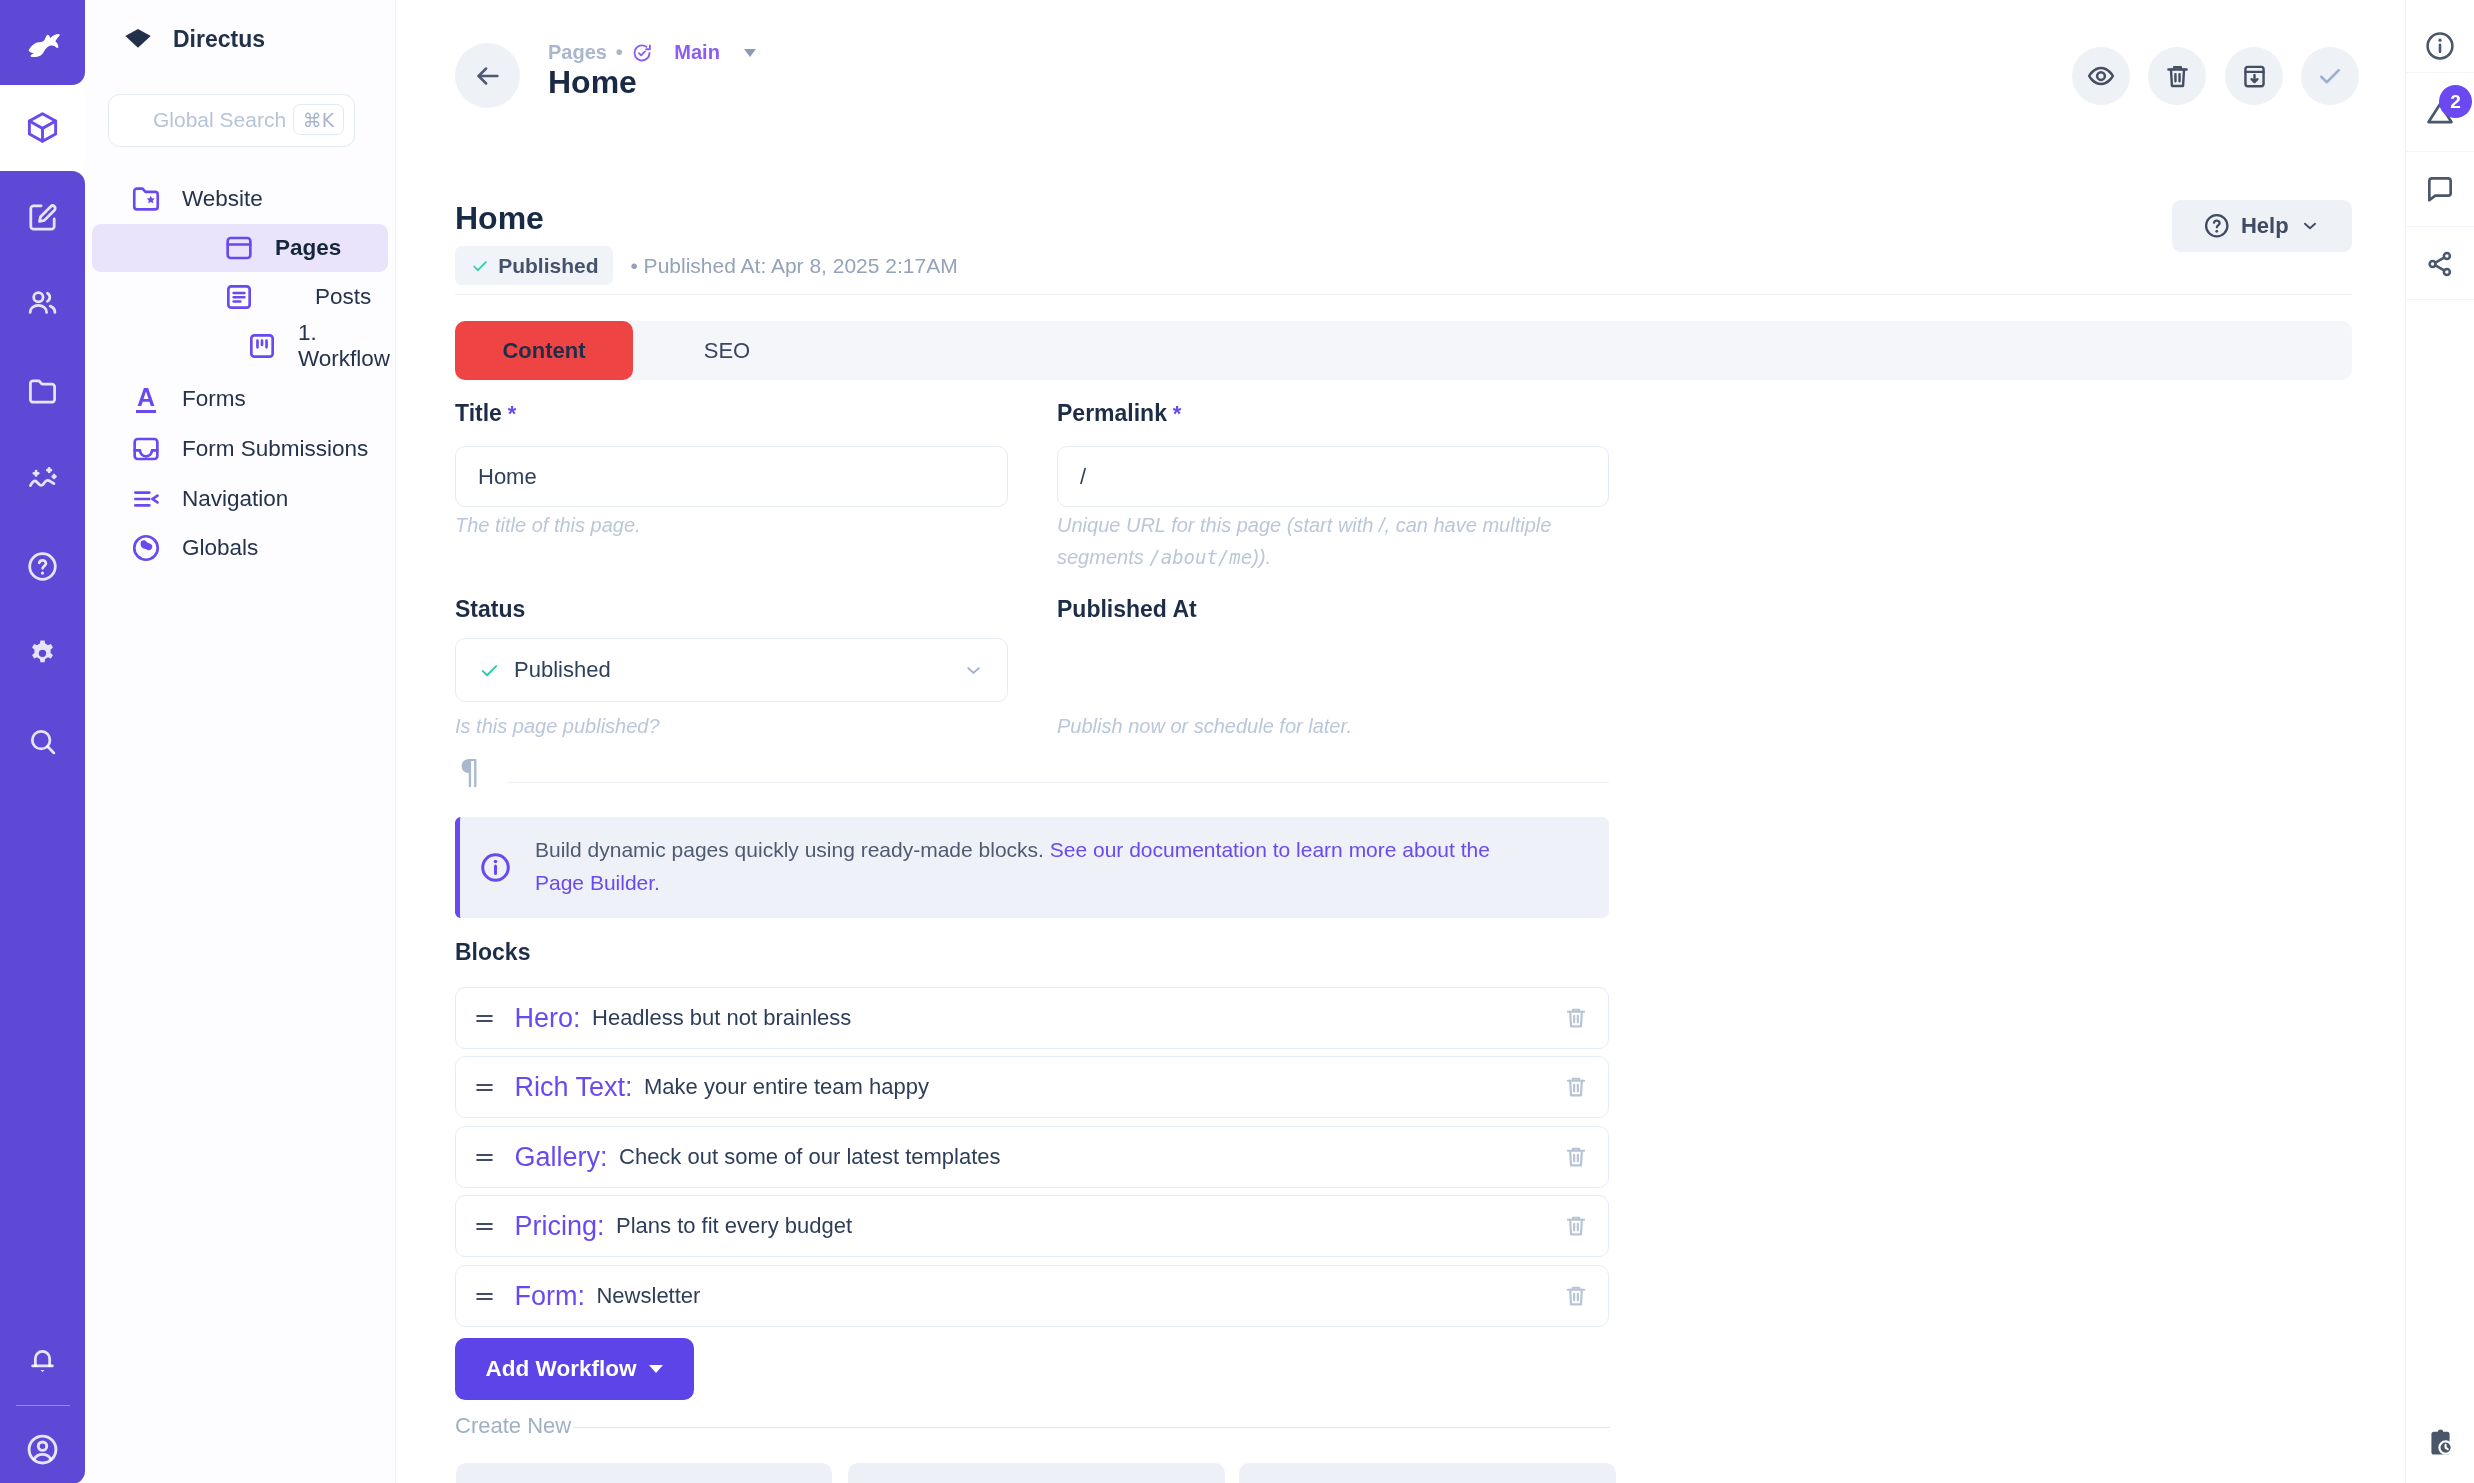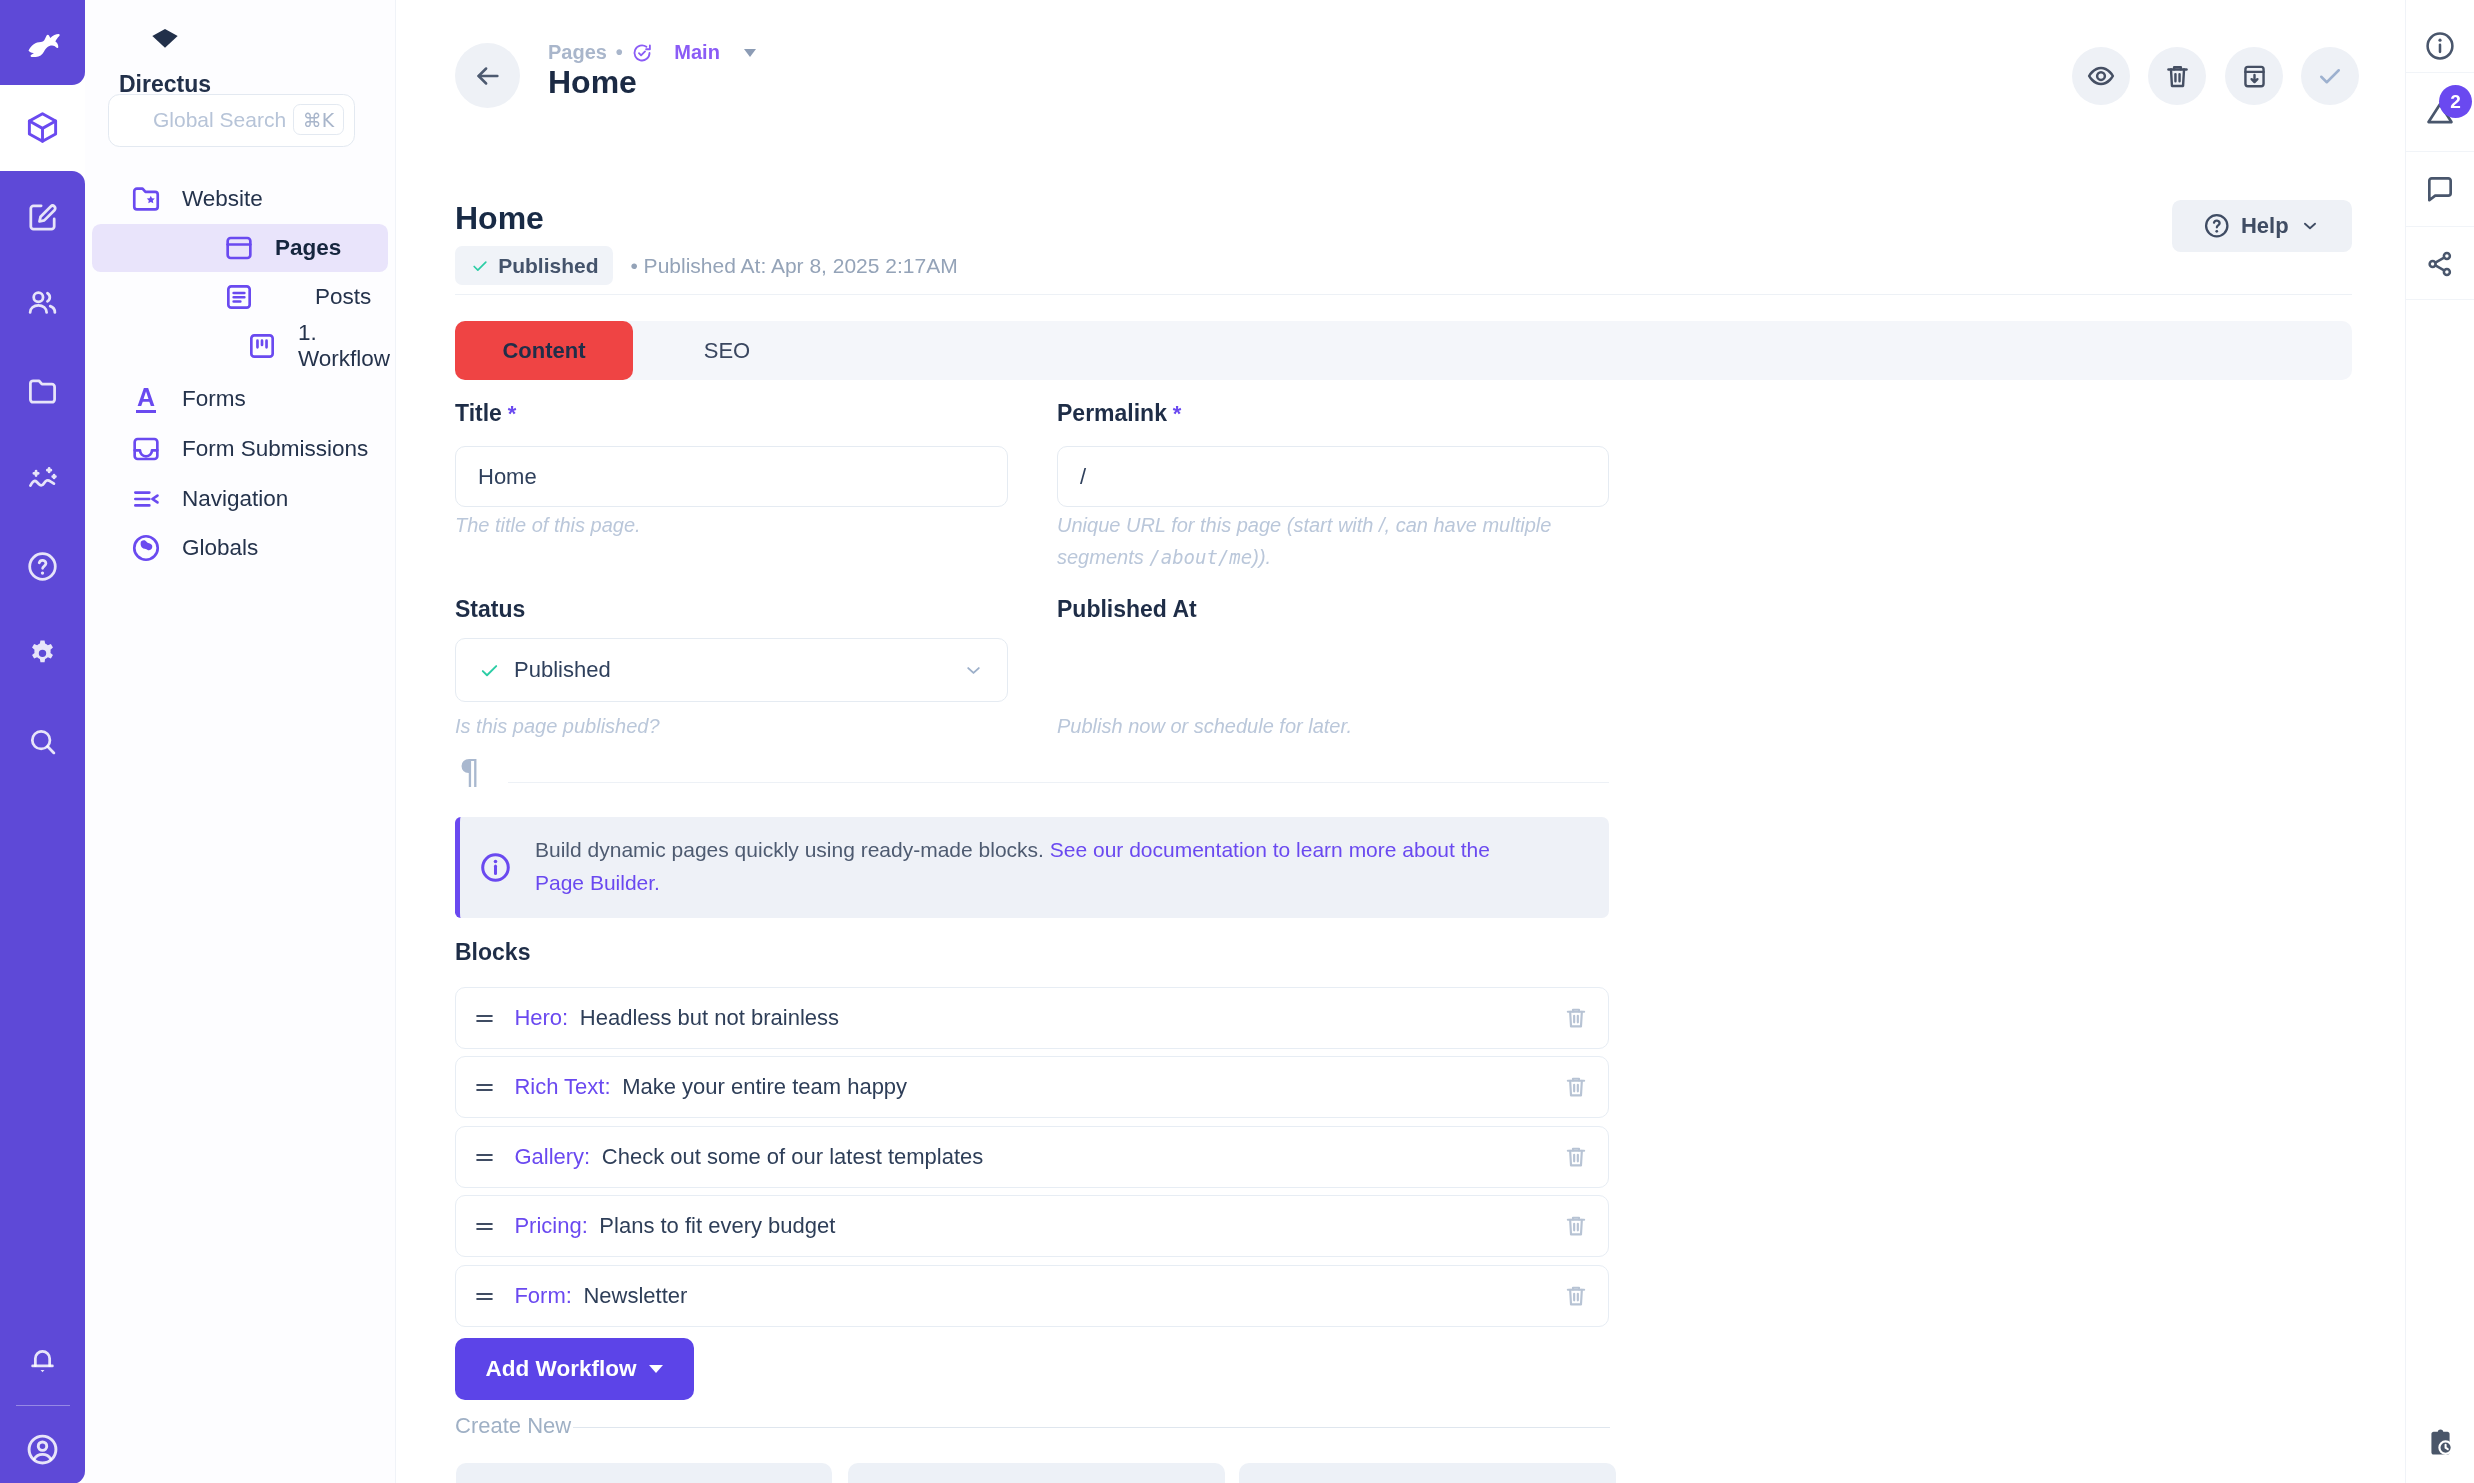--- a/index.html
+++ b/index.html
@@ -99,21 +99,21 @@
   .banner{position:absolute;left:454px;top:817px;width:1154px;height:101px;background:#eef1f7;
         border-left:5.8px solid #6a49f0;border-radius:5.8px 7.2px 7.2px 5.8px;box-sizing:border-box;}
   .banner .binfo{position:absolute;left:19px;top:34px;color:#6a49f0;}
   .banner .btext{position:absolute;left:75px;top:16px;width:1000px;font-size:21px;line-height:33px;color:#4e5b71;}
   .banner a{color:#6a49f0;text-decoration:none;cursor:pointer;}
 
   .blockslabel{position:absolute;left:454px;top:939px;font-size:23px;font-weight:600;color:#1e2d47;}
   .brow{position:absolute;left:454px;width:1154px;height:62px;background:#fff;border:1.4px solid #e7edf4;
         border-radius:10px;box-sizing:border-box;display:flex;align-items:center;}
   .brow .handle{margin:0 17.4px 0 16px;color:#3f4c63;cursor:grab;display:flex;}
-  .brow .btype{font-size:22px;font-weight:500;color:#6a49f0;}
+  .brow .btype{font-size:27px;font-weight:500;color:#6a49f0;}
   .brow .btitle{font-size:22px;color:#2e3e58;margin-left:11.6px;}
   .brow .btrash{margin-left:auto;margin-right:19px;color:#b7c3d4;cursor:pointer;display:flex;}
 
   .addbtn{position:absolute;left:454px;top:1338px;width:239px;height:62px;background:#5c44e8;
         border-radius:10px;display:flex;align-items:center;justify-content:center;gap:13px;
         color:#fff;font-size:22.5px;font-weight:600;cursor:pointer;}
   .addbtn .wcaret{width:0;height:0;border-left:7.2px solid transparent;border-right:7.2px solid transparent;
         border-top:8.7px solid #fff;}
   .createnew{position:absolute;left:454px;top:1413px;font-size:22px;color:#9fb0c5;}
   .cndiv{position:absolute;left:572px;top:1427px;width:1037px;height:1.4px;background:#dfe6ee;}
@@ -561,21 +561,21 @@
     <div class="railbtn" style="top:1413px;height:58px;color:#4a5669;">
       <svg width="33" height="33" viewBox="0 0 24 24">
           <path fill="currentColor" d="M7 4.2h10c.9 0 1.6.7 1.6 1.6v13.4c0 .9-.7 1.6-1.6 1.6H7c-.9 0-1.6-.7-1.6-1.6V5.8c0-.9.7-1.6 1.6-1.6z"></path>
           <circle cx="12" cy="4.6" r="2" fill="currentColor"></circle>
           <circle cx="15.7" cy="15.7" r="4.5" fill="currentColor" stroke="#fff" stroke-width="1.6"></circle>
           <path d="M15.7 13.6v2.2l1.6 1" stroke="#fff" stroke-width="1.5" fill="none" stroke-linecap="round"></path>
         </svg>
     </div>
   </div>
 
-  <div class="abs" style="left:119px;top:23px;display:flex;align-items:center;gap:16px;flex-direction:column;">
+  <div class="abs" style="left:119px;top:23px;display:flex;align-items:center;gap:16px;">
     <svg width="38" height="32" viewBox="0 0 24 24" style="color:#22304a;">
         <path fill="currentColor" d="M12 3 21.5 8.2 12 17 2.5 8.2z" transform="translate(0 1.5)"></path>
       </svg>
     <span style="font-size:23px;font-weight:600;color:#22304a;">Directus</span>
   </div>
 
 </div>
 
 
 </body></html>

